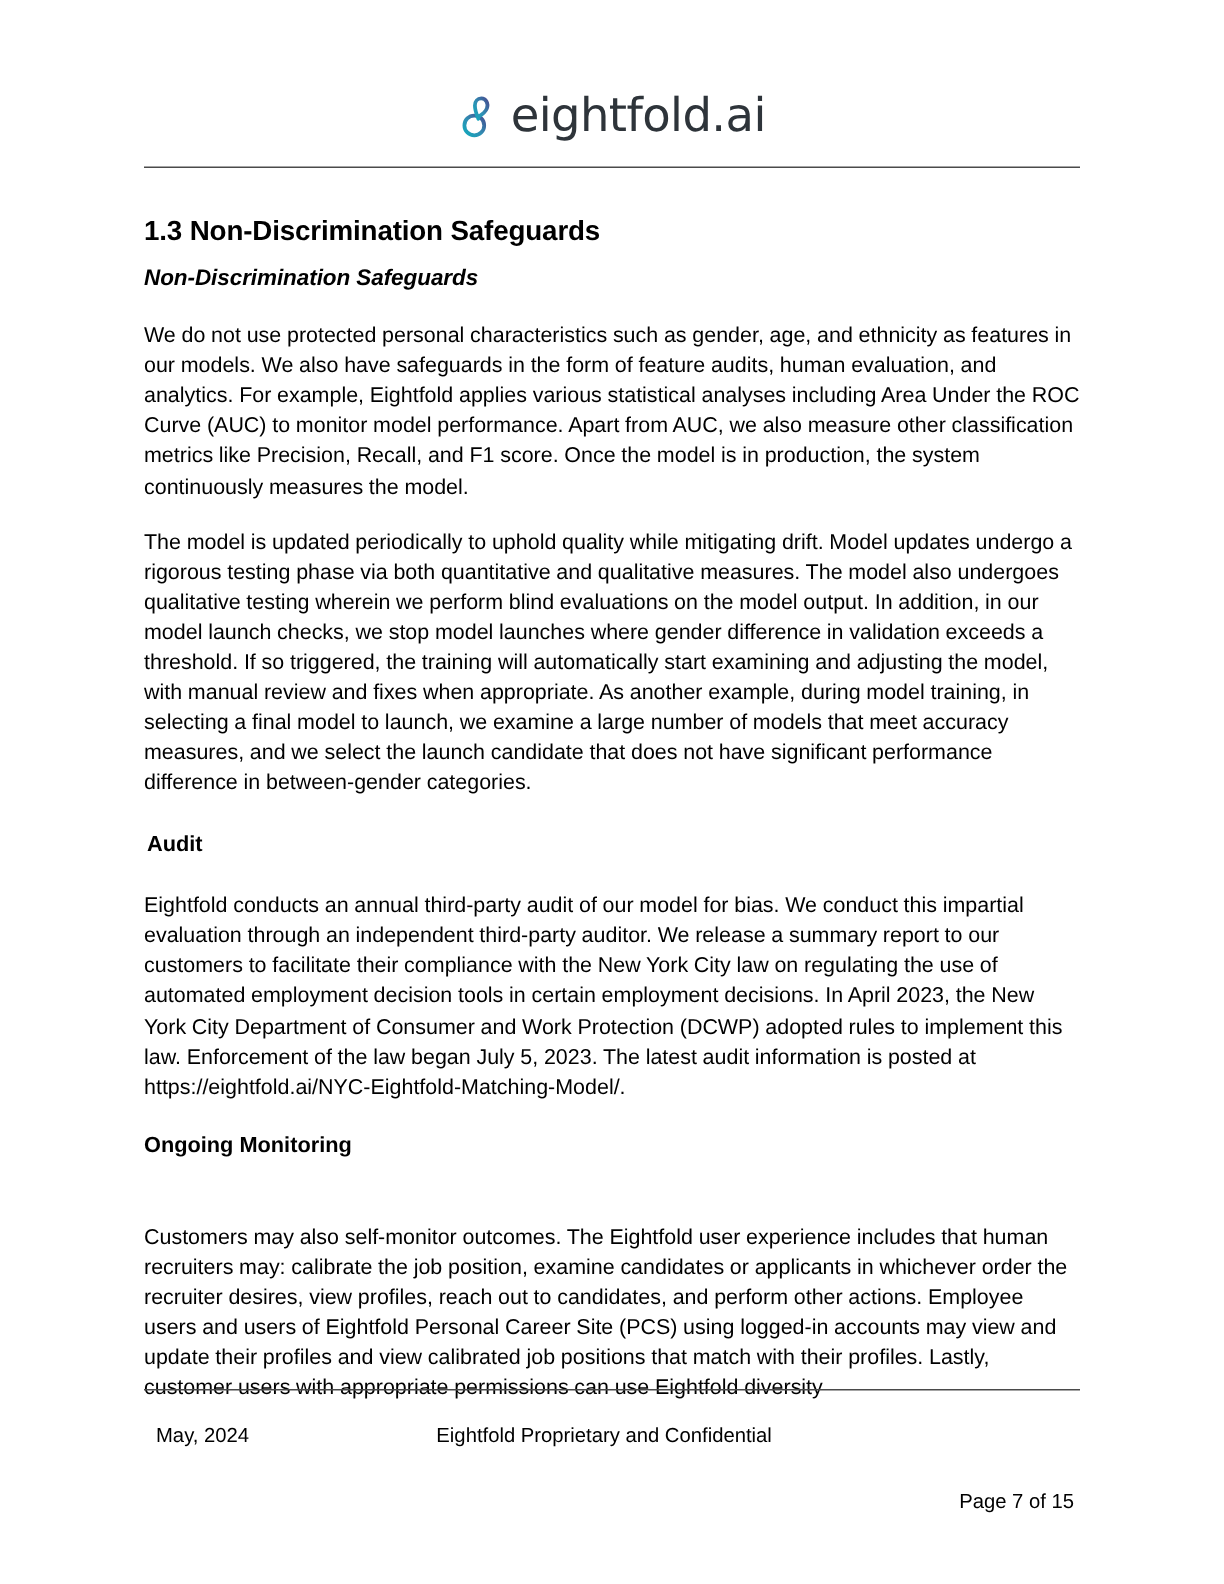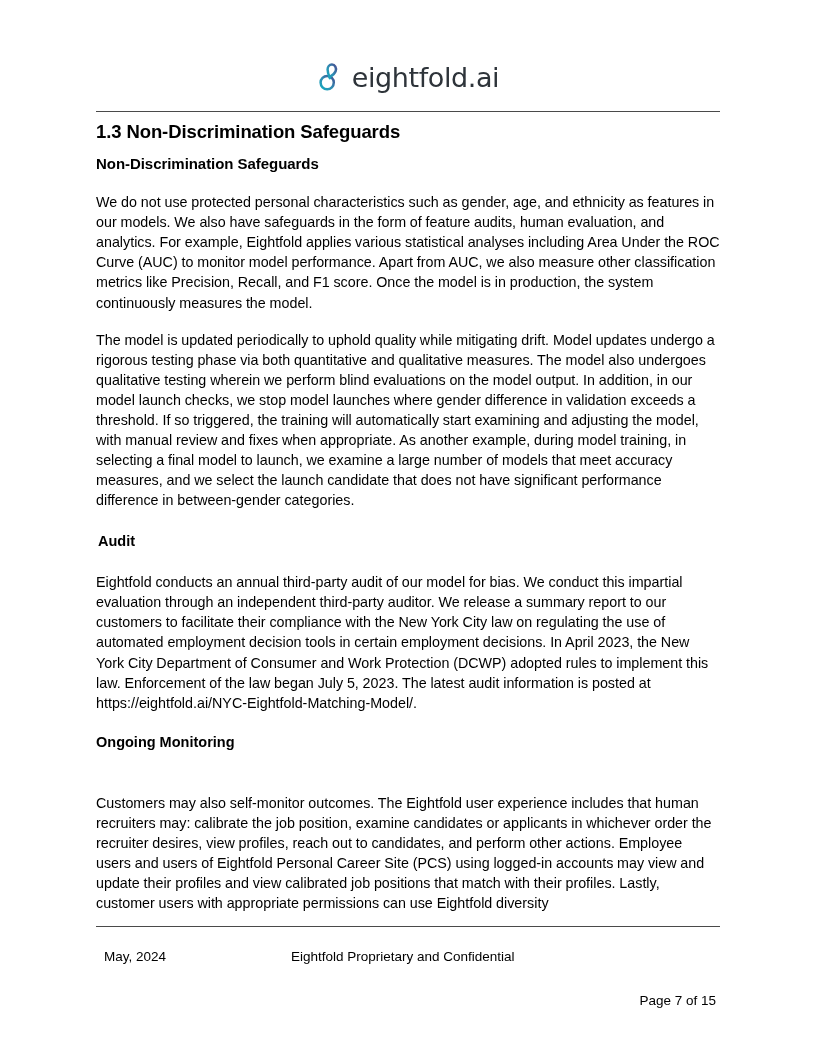--- a/index.html
+++ b/index.html
@@ -42,21 +42,21 @@
     gap: 9px;
   }
   .logo-mark {
     width: 26px;
     height: 30px;
     display: block;
     flex: 0 0 auto;
   }
   .logo-word {
     font-family: "DejaVu Sans", sans-serif;
-    font-size: 27px;
+    font-size: 31px;
     font-weight: 400;
     letter-spacing: -0.4px;
     color: #2e343a;
     line-height: 1;
     white-space: nowrap;
   }
 
   
   .rule {
     position: absolute;
@@ -65,39 +65,40 @@
     height: 0;
     border-top: 1.4px solid #4a4a4a;
   }
   .rule-top { top: 111px; }
   .rule-bottom { top: 926px; }
 
   
   .content {
     position: absolute;
     left: 96px;
-    top: 120px;
+    top: 142px;
     width: 624px;
   }
 
   h1.doc-h1 {
     font-size: 18.5px;
     font-weight: bold;
     margin: 0 0 0 0;
     padding: 0;
     line-height: 1.28;
     letter-spacing: -0.1px;
   }
   h2.doc-h2 {
     font-size: 15px;
     font-weight: bold;
     margin: 10px 0 0 0;
     padding: 0;
     line-height: 1.3;
     letter-spacing: -0.05px;
+    font-style: italic;
   }
   h3.doc-h3 {
     font-size: 14.5px;
     font-weight: bold;
     margin: 0;
     padding: 0;
     line-height: 1.3;
   }
   h3.indent {
     margin-left: 2px;

